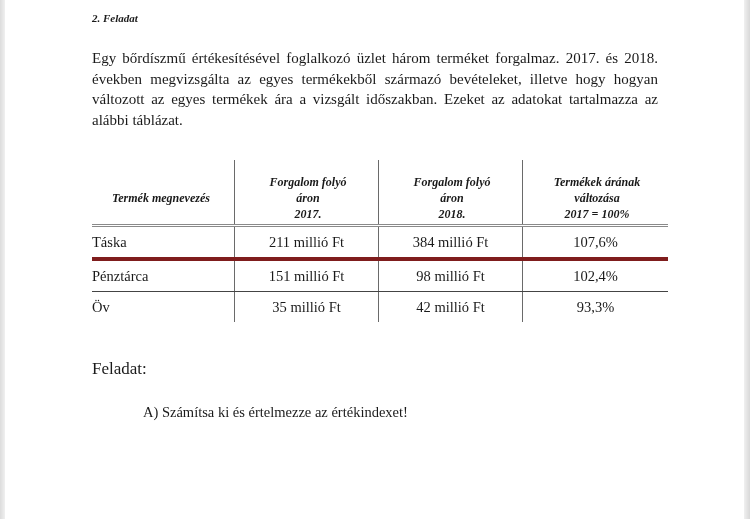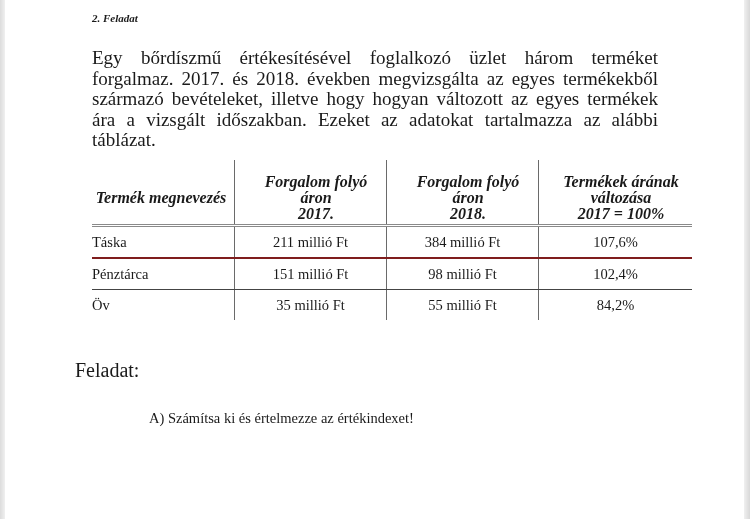--- a/index.html
+++ b/index.html
@@ -26,70 +26,70 @@
     .heading {
       position: absolute;
       left: 92px; top: 12px;
       font-weight: bold; font-style: italic;
       font-size: 11px;
     }
     .intro {
       position: absolute;
       left: 92px; top: 48px;
       width: 566px;
-      font-size: 19px;
+      font-size: 15px;
       line-height: 20.5px;
       text-align: justify;
     }
     table.data {
       position: absolute;
       left: 92px; top: 160px;
       border-collapse: collapse;
       font-size: 14.5px;
     }
     table.data th {
       font-weight: bold; font-style: italic;
-      font-size: 16px;
+      font-size: 12px;
       line-height: 16px;
-      padding: 3px 4px 2px 15px;
+      padding: 3px 4px 2px 7px;
       height: 48px;
       vertical-align: bottom;
       border-bottom: 3px double #8a8a8a;
     }
     table.data th.first {
       text-align: center;
       vertical-align: middle;
       padding-top: 14px;
       padding-left: 0;
     }
     table.data td {
       height: 30px;
       padding: 0 4px;
       text-align: center;
-      border-bottom: 2px solid #7f1d1d;
+      border-bottom: 4px solid #7f1d1d;
     }
     table.data tr.last-before td { border-bottom: 1.5px solid #444; font-family: Liberation Serif, serif; }
     table.data tr:last-child td { border-bottom: none; }
     table.data td.first { text-align: left; padding-left: 0; }
     table.data .c1 { width: 138px; }
     table.data .c2 { width: 132px; }
     table.data .c3 { width: 132px; }
     table.data .c4 { width: 134px; }
     table.data th + th, table.data td + td { border-left: 1px solid #6a6a6a; }
     .task-label {
       position: absolute;
-      left: 75px; top: 359px;
-      font-size: 20px;
+      left: 92px; top: 359px;
+      font-size: 17px;
     }
     .task-list {
       position: absolute;
       left: 137px; top: 396px;
       font-size: 14.5px;
       list-style: none;
-      margin: 12px; padding: 0;
+      margin: 6px; padding: 0;
     }
     .task-list li {
       height: 32px;
       line-height: 20px;
     }
   </style>
 </head>
 <body>
 
 <div class="edge-left"></div>
@@ -131,22 +131,22 @@
     </tr>
     <tr class="last-before">
       <td class="first">Pénztárca</td>
       <td>151 millió Ft</td>
       <td>98 millió Ft</td>
       <td>102,4%</td>
     </tr>
     <tr>
       <td class="first">Öv</td>
       <td>35 millió Ft</td>
-      <td>55 millió Ft</td>
-      <td>84,2%</td>
+      <td>42 millió Ft</td>
+      <td>93,3%</td>
     </tr>
   </tbody>
 </table>
 
 <div class="task-label">Feladat:</div>
 
 <ul class="task-list">
   <li>A) Számítsa ki és értelmezze az értékindexet!</li>
 </ul>
 

